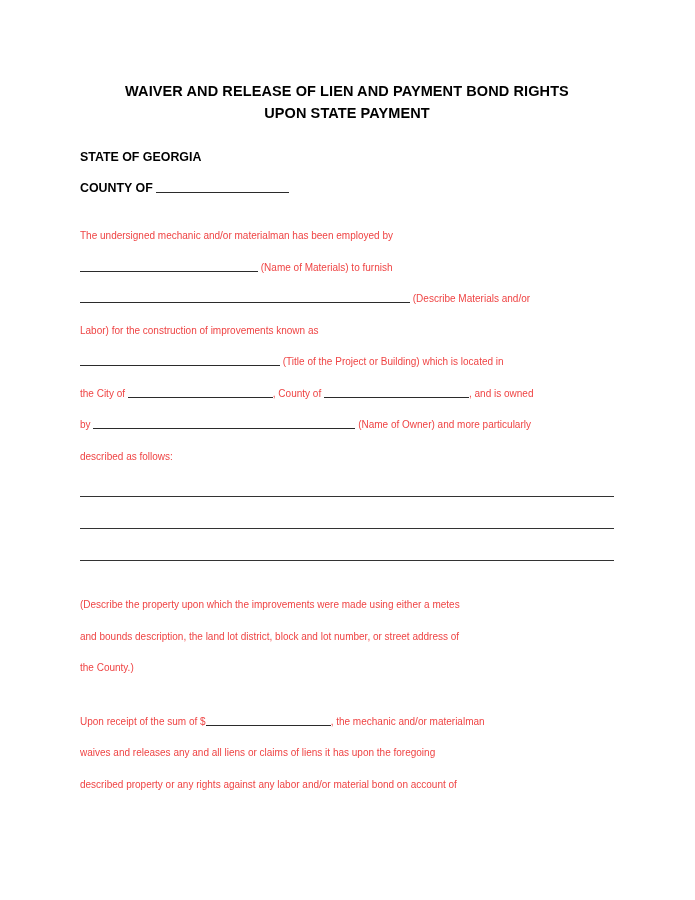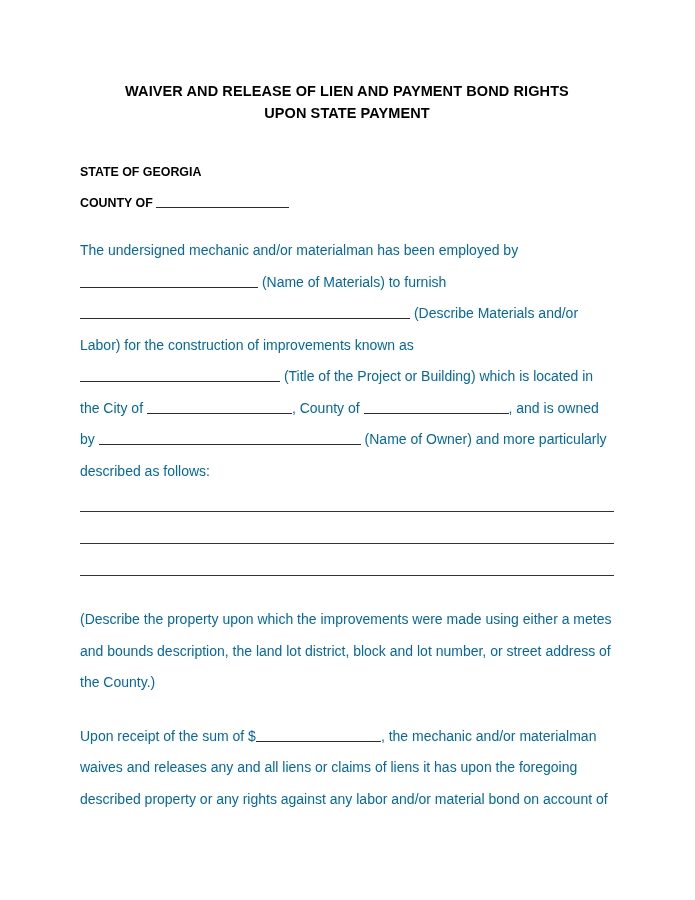--- a/index.html
+++ b/index.html
@@ -38,38 +38,38 @@
     margin: 0;
     padding-top: 80px;
   }
   .doc-title .title-line {
     display: block;
     white-space: nowrap;
   }
 
   
   .juris {
-    margin-top: 33px;
+    margin-top: 18px;
   }
   .juris-line {
     font-size: 12.4px;
     font-weight: bold;
     line-height: 31px;
     white-space: nowrap;
   }
 
   
   .body-block {
     margin-top: 16px;
   }
   .body-line {
-    font-size: 14px;
+    font-size: 10px;
     line-height: 31.5px;
     white-space: nowrap;
-    color: #0369a1;
+    color: #ef4444;
   }
 
   
   .blank {
     display: inline-block;
     border-bottom: 1px solid #2b2b2b;
     vertical-align: baseline;
     height: 0.82em;
     margin-bottom: -1px;
   }

